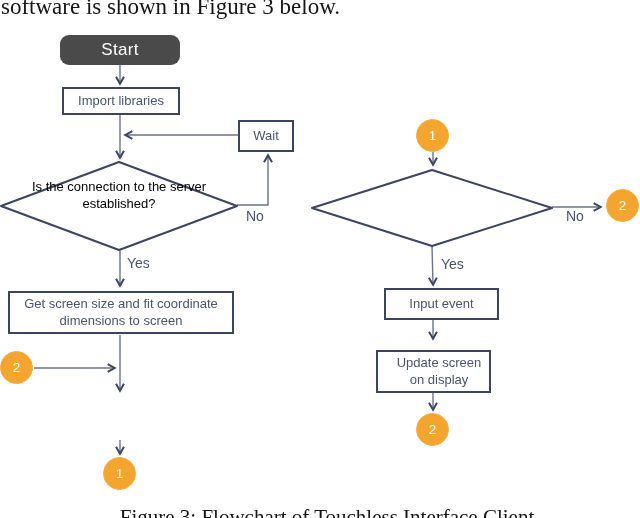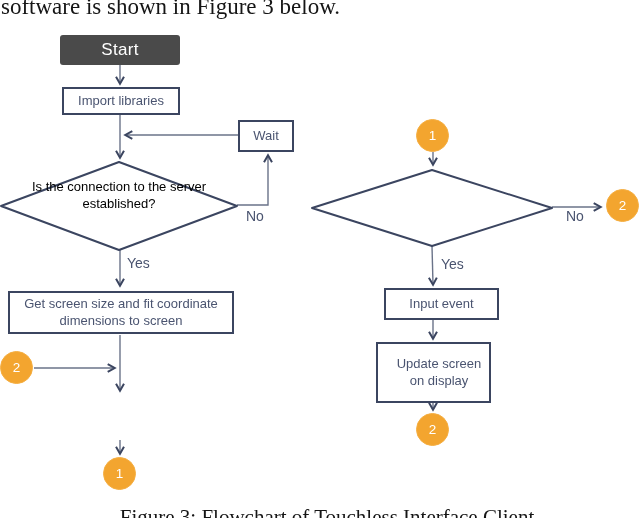--- a/index.html
+++ b/index.html
@@ -5,33 +5,33 @@
   html,body{margin:0;padding:0;background:#ffffff;}
   #page{position:relative;width:640px;height:518px;background:#ffffff;overflow:hidden;
         font-family:"Liberation Sans",sans-serif;}
   .serif{position:absolute;font-family:"Liberation Serif",serif;color:#151515;white-space:nowrap;}
   #intro-text{left:1px;top:-6px;font-size:23px;}
   #caption{left:7px;top:505px;width:640px;text-align:center;font-size:21px;}
   svg.overlay{position:absolute;left:0;top:0;}
   .node{position:absolute;box-sizing:border-box;background:#ffffff;border:2px solid #3B4560;
         color:#4A5470;display:flex;align-items:center;justify-content:center;text-align:center;
         font-size:13px;line-height:1.3;}
-  .start{background:#4A4A4A;border:none;border-radius:3px;color:#ffffff;font-size:17px;letter-spacing:.3px;}
+  .start{background:#4A4A4A;border:none;border-radius:9px;color:#ffffff;font-size:17px;letter-spacing:.3px;}
   .connector{position:absolute;width:33px;height:33px;border-radius:50%;background:#F3A52F;
         border:1px solid #F5AE40;box-sizing:border-box;color:#ffffff;display:flex;align-items:center;
         justify-content:center;font-size:13.5px;}
   .lbl{position:absolute;color:#4A5470;font-size:14px;}
   .dtext{position:absolute;color:#000000;text-align:center;font-size:13px;line-height:1.32;}
   #node-start{left:60px;top:35px;width:120px;height:30px;}
   #node-import{left:62px;top:87px;width:118px;height:28px;}
   #node-wait{left:238px;top:120px;width:56px;height:32px;}
   #node-get-screen{left:8px;top:291px;width:226px;height:43px;}
   #node-read-strings{left:43px;top:395px;width:154px;height:45px;}
   #node-input-event{left:384px;top:288px;width:115px;height:32px;}
-  #node-update-screen{left:376px;top:342px;width:115px;height:61px;padding-left:11px;}
+  #node-update-screen{left:376px;top:350px;width:115px;height:43px;padding-left:11px;}
   #dtext-left{left:29px;top:178px;width:180px;}
   #dtext-right{left:322px;top:201px;width:220px;font-size:13.5px;}
   #lbl-yes-left{left:127px;top:255px;}
   #lbl-no-left{left:246px;top:208px;}
   #lbl-yes-right{left:441px;top:256px;}
   #lbl-no-right{left:566px;top:208px;}
   #conn-2-left{left:0px;top:351px;}
   #conn-1-left{left:103px;top:457px;}
   #conn-1-right{left:416px;top:119px;}
   #conn-2-right{left:606px;top:189px;}

